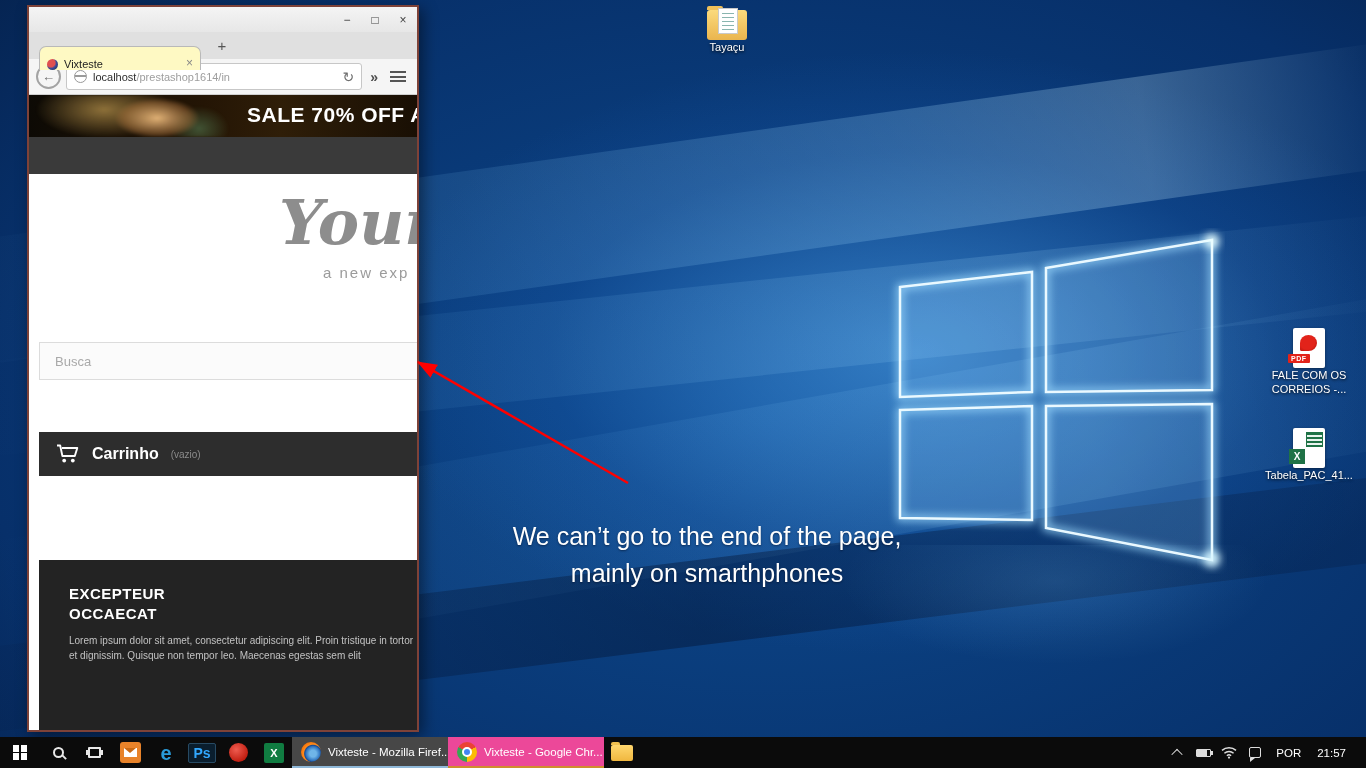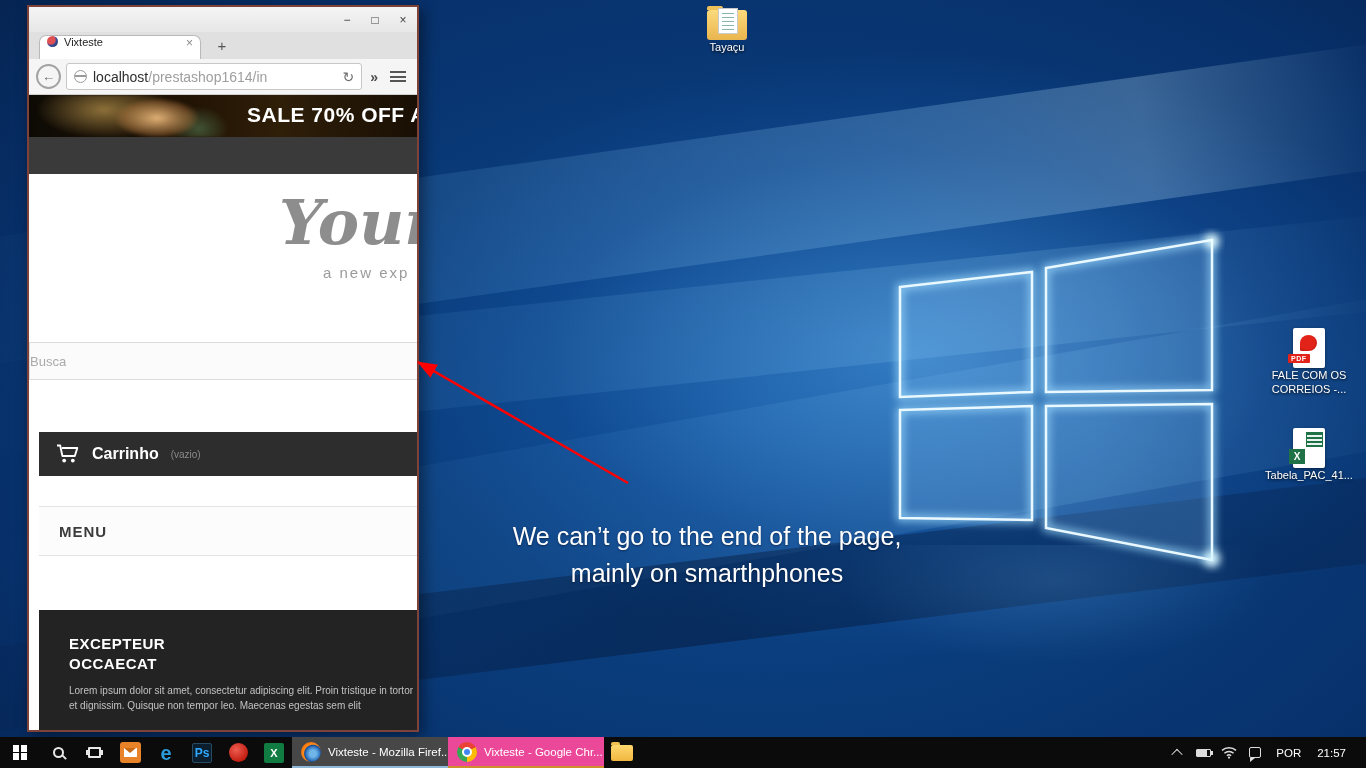--- a/index.html
+++ b/index.html
@@ -41,33 +41,33 @@
   #icon-pdf { left:1264px; top:328px; width:90px; }
   #icon-xls { left:1264px; top:428px; width:90px; }
   .edgelbl { position:absolute; left:0; width:29px; overflow:hidden; white-space:nowrap; color:#fff; font-size:11px; text-shadow:0 1px 3px #000; z-index:5;padding-left:32px; }
   #e1{top:373px;} #e2{top:478px;} #e3{top:584px;} #e4{top:704px;}
   
   .browser { position:absolute; left:27px; top:5px; width:392px; height:727px; background:#fff;
         border:2px solid #7e4238; z-index:10; box-shadow:4px 4px 14px rgba(0,0,0,.45); }
   .titlebar { height:25px; background:linear-gradient(#f4f4f4,#e7e7e7); display:flex; justify-content:flex-end; align-items:center; }
   .wc { width:28px; text-align:center; font-size:12px; color:#444; cursor:default; }
   .tabbar { height:27px; background:#e0e0e0; position:relative; }
-  .tab { position:absolute; left:10px; top:3px; width:162px; height:24px; background:#ffffff; border:1px solid #b9b9b9; border-bottom:none;
-        border-radius:7px 7px 0 0; display:flex; align-items:flex-start; gap:6px; padding:0 7px; font-size:11px; color:#222; }
+  .tab { position:absolute; left:10px; top:14px; width:162px; height:24px; background:#fef9c3; border:1px solid #b9b9b9; border-bottom:none;
+        border-radius:7px 7px 0 0; display:flex; align-items:flex-end; gap:6px; padding:0 7px; font-size:11px; color:#222; }
   .favicon { width:11px; height:11px; border-radius:50%; flex:none;
         background:radial-gradient(circle at 35% 35%, #e05050 0 40%, #3a4a9a 55%, #202840 100%); }
   .tab-title { overflow:hidden; white-space:nowrap; flex:1; }
   .tab-close { color:#888; font-size:12px; }
   .newtab { position:absolute; left:182px; top:5px; font-size:15px; color:#555; width:22px; text-align:center; }
   .navbar { height:36px; background:#f5f5f5; border-bottom:1px solid #cfcfcf; display:flex; align-items:center; padding:0 7px; gap:5px; }
   .back { width:25px; height:25px; border:2px solid #a3a3a3; border-radius:50%; color:#6e6e6e; font-size:13px; line-height:21px; text-align:center; flex:none; }
   .urlbox { flex:1; min-width:0; height:27px; background:#fff; border:1px solid #c7c7c7; border-radius:3px; display:flex; align-items:center; padding:0 7px; gap:6px; }
   .globe { width:13px; height:13px; border:1.5px solid #9a9a9a; border-radius:50%; position:relative; flex:none; }
   .globe::after { content:""; position:absolute; left:0; right:0; top:4px; height:1.5px; background:#9a9a9a; }
-  .url { font-size:14px; white-space:nowrap; overflow:hidden; flex:1; }
+  .url { font-size:11px; white-space:nowrap; overflow:hidden; flex:1; }
   .url b { color:#2e2e2e; font-weight:normal; }
   .url .path { color:#9e9e9e; }
   .reload { color:#6e6e6e; font-size:14px; flex:none; }
   .chev { color:#4d4d4d; font-weight:bold; font-size:14px; padding:0 3px; }
   .hamb { padding:0 4px; }
   .hamb i { display:block; width:16px; height:2px; background:#555; margin:2.5px 0; }
   
   .viewport { position:absolute; left:0; right:0; top:88px; bottom:0; overflow:hidden; background:#fff; }
   .banner { height:42px; position:relative; overflow:hidden;
         background:linear-gradient(90deg,#0d0a05,#241505 45%,#2f1e08 65%,#190f04); }
@@ -75,21 +75,21 @@
         background:
           radial-gradient(ellipse 55px 26px at 128px 55%, rgba(232,183,122,.95), rgba(165,112,60,.5) 60%, transparent 78%),
           radial-gradient(ellipse 95px 40px at 75px 35%, rgba(205,165,85,.65), transparent 72%),
           radial-gradient(ellipse 40px 30px at 170px 80%, rgba(120,200,140,.35), transparent 75%); }
   .sale { position:absolute; left:218px; top:8px; font-size:21px; font-weight:bold; color:#fff; white-space:nowrap; letter-spacing:.5px; }
   .darkbar { height:37px; background:#3a3a3a; }
   .logo-area { height:168px; position:relative; }
   .logo-script { position:absolute; left:250px; top:12px; font-family:"DejaVu Serif",serif; font-style:italic; font-weight:bold;
         font-size:62px; color:#8d8d8d; white-space:nowrap; }
   .logo-tag { position:absolute; left:294px; top:90px; font-size:15px; color:#9b9b9b; letter-spacing:2px; white-space:nowrap; }
-  .search { display:block; width:430px; height:38px; background:#fbfbfb; border:1px solid #dcdcdc; padding:0 0;
+  .search { display:block; margin-left:10px; width:430px; height:38px; background:#fbfbfb; border:1px solid #dcdcdc; padding:0 15px;
         font-size:13px; color:#333; font-family:"Liberation Sans",sans-serif; outline:none; }
   .search::placeholder { color:#a9a9a9; }
   .sp1 { height:52px; } .sp2 { height:30px; } .sp3 { height:54px; }
   .cartbar { margin-left:10px; width:430px; height:44px; background:#2d2d2d; display:flex; align-items:center; padding:0 17px; gap:12px; }
   .cart-label { color:#fff; font-weight:bold; font-size:16px; }
   .cart-empty { color:#8b8b8b; font-size:10px; }
   .menubar { margin-left:10px; width:430px; height:50px; border-top:1px solid #e3e3e3; border-bottom:1px solid #e3e3e3; background:#fcfcfc;
         display:flex; align-items:center; padding-left:20px; font-size:15px; font-weight:bold; color:#3c3c3c; letter-spacing:1px; }
   .darkblock { margin-left:10px; width:430px; height:210px; background:#232323; padding:24px 0 0 30px; }
   .block-title { color:#fff; font-size:15px; font-weight:bold; letter-spacing:.5px; line-height:1.3; }
@@ -106,21 +106,21 @@
   .tbtn.sm { width:26px; }
   .tb-start { display:grid; grid-template-columns:6.5px 6.5px; grid-gap:1.5px; }
   .tb-start i { width:6.5px; height:6.5px; background:#fff; display:block; }
   .tb-mag { width:11px; height:11px; border:2px solid #e8e8e8; border-radius:50%; position:relative; }
   .tb-mag::after { content:""; position:absolute; width:6px; height:2px; background:#e8e8e8; transform:rotate(45deg); right:-5px; bottom:-2px; }
   .tb-tv { width:13px; height:11px; border:2px solid #e8e8e8; border-radius:1px; box-shadow:-5px 0 0 -3px #e8e8e8, 5px 0 0 -3px #e8e8e8; }
   .tb-mail { width:21px; height:21px; background:#e8832a; border-radius:3px; position:relative; display:flex; align-items:center; justify-content:center; }
   .tb-mail::after { content:""; width:13px; height:9px; background:#fff; }
   .tb-mail::before { content:""; position:absolute; z-index:2; margin-top:-4px; border-left:6.5px solid transparent; border-right:6.5px solid transparent; border-top:5px solid #c96a16; }
   .tb-edge { color:#2a9bd8; font-size:20px; font-weight:bold; line-height:20px; }
-  .tb-ps { width:20px; height:20px; background:#0a1e2e; border:1px solid #274a63; border-radius:2px; color:#31a8ff; font-size:12px; font-weight:bold;
+  .tb-ps { width:28px; height:20px; background:#0a1e2e; border:1px solid #274a63; border-radius:2px; color:#31a8ff; font-size:14px; font-weight:bold;
         display:flex; align-items:center; justify-content:center; }
   .tb-red { width:19px; height:19px; border-radius:50%; background:radial-gradient(circle at 38% 35%, #ef5c50, #c21f12 70%, #8f0e06); }
   .tb-xl { width:20px; height:20px; background:#107c41; border-radius:2px; color:#fff; font-size:11px; font-weight:bold;
         display:flex; align-items:center; justify-content:center; }
   .task { height:31px; display:flex; align-items:center; gap:7px; padding:0 9px; font-size:11.5px; color:#fff; white-space:nowrap; overflow:hidden; flex:none; }
   #task-ff { width:156px; background:#474747; border-bottom:2px solid #8fb8d8; }
   #task-ch { width:156px; background:#ec4899; border-bottom:2px solid #cf8d2e; }
   .ic-ff { width:20px; height:20px; border-radius:50%; flex:none;
         background:radial-gradient(circle at 60% 58%, #6fb5e8 0 20%, #2f74c0 42%, #1b4a8f 50%, #ff8a1c 56%, #f06a00 80%, #c84a00 100%); }
   .ic-ch { width:20px; height:20px; border-radius:50%; position:relative; flex:none;
@@ -235,23 +235,20 @@
       <div class="cartbar">
         <svg width="24" height="20" viewBox="0 0 24 20">
           <path d="M1 1.5h3.2l2.2 10.5h12.4L21.3 4H6" fill="none" stroke="#fff" stroke-width="1.9" stroke-linejoin="round"></path>
           <circle cx="8.2" cy="16.6" r="1.9" fill="#fff"></circle>
           <circle cx="16.8" cy="16.6" r="1.9" fill="#fff"></circle>
         </svg>
         <span class="cart-label">Carrinho</span>
         <span class="cart-empty">(vazio)</span>
       </div>
       <div class="sp2"></div>
-      <div class="menubar">
-        <span>MENU</span>
-      </div>
       <div class="sp3"></div>
       <div class="darkblock">
         <div class="block-title">
           <span>EXCEPTEUR</span><br>
           <span>OCCAECAT</span>
         </div>
         <p class="block-body">Lorem ipsum dolor sit amet, consectetur adipiscing elit. Proin tristique in tortor et dignissim. Quisque non tempor leo. Maecenas egestas sem elit</p>
       </div>
     </div>
   </div>

